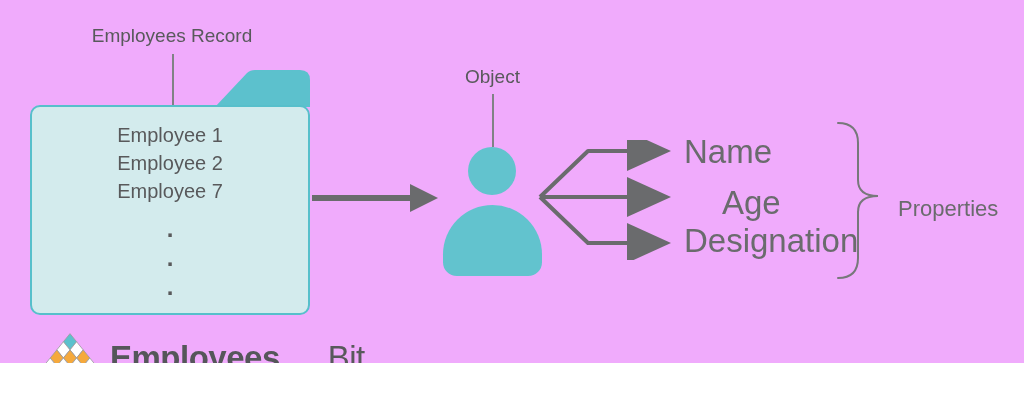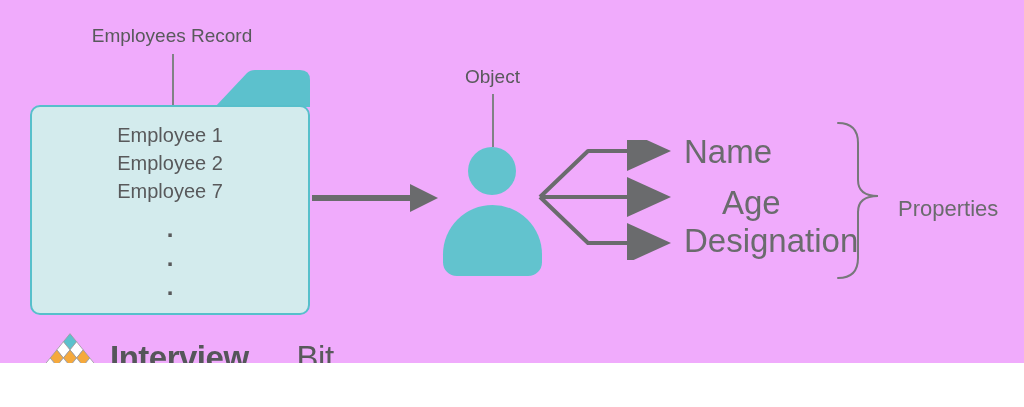--- a/index.html
+++ b/index.html
@@ -135,17 +135,17 @@
         <path d="M52 24 L58.5 32 L52 40 L45.5 32 Z" fill="#ffffff" stroke="#9A9B9D" stroke-width="0.8"></path>
 
         <path d="M6.5 32 L13 40 L6.5 48 L0 40 Z" fill="#5CC1CD" stroke="#9A9B9D" stroke-width="0.8"></path>
         <path d="M19.5 32 L26 40 L19.5 48 L13 40 Z" fill="#5CC1CD" stroke="#9A9B9D" stroke-width="0.8"></path>
         <path d="M32.5 32 L39 40 L32.5 48 L26 40 Z" fill="#5CC1CD" stroke="#9A9B9D" stroke-width="0.8"></path>
         <path d="M45.5 32 L52 40 L45.5 48 L39 40 Z" fill="#5CC1CD" stroke="#9A9B9D" stroke-width="0.8"></path>
         <path d="M58.5 32 L65 40 L58.5 48 L52 40 Z" fill="#5CC1CD" stroke="#9A9B9D" stroke-width="0.8"></path>
       </svg>
     </div>
     <div class="logo-text">
-      <span class="bold">Interview</span><span class="light">Bit</span>
+      <span class="bold">Employees</span><span class="light">Bit</span>
     </div>
   </div>
 
 </div>
 
 </body></html>

